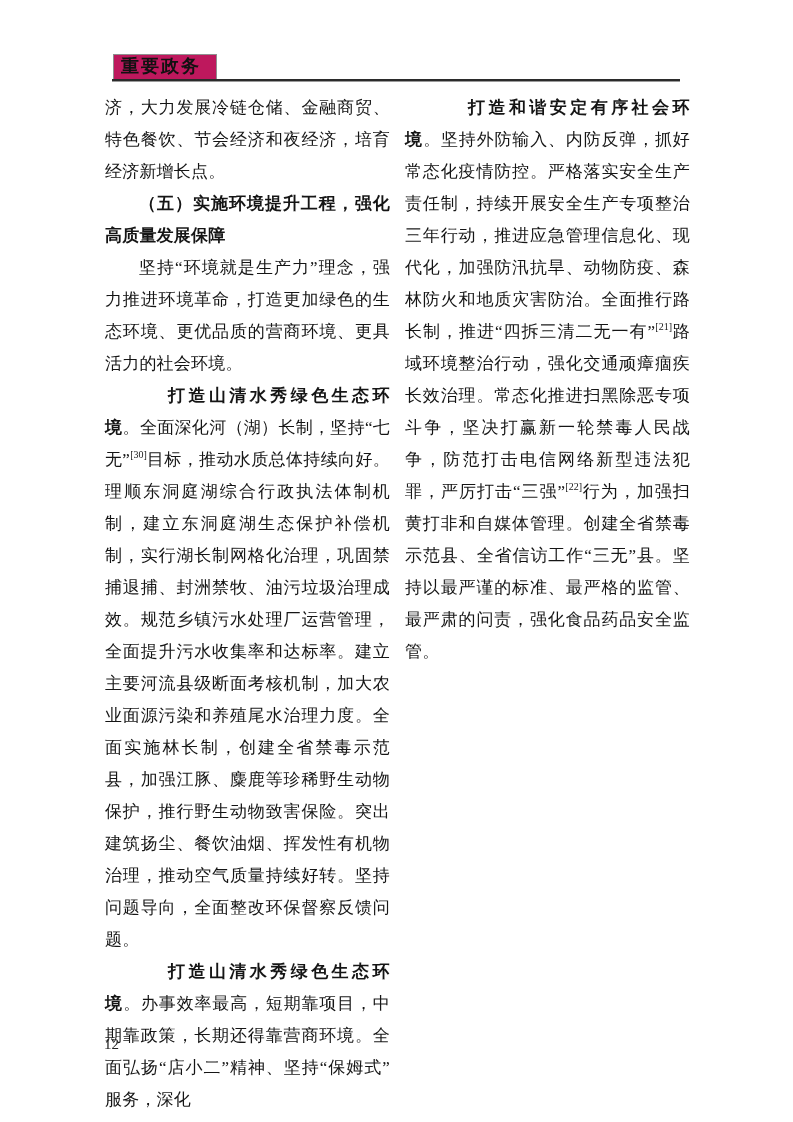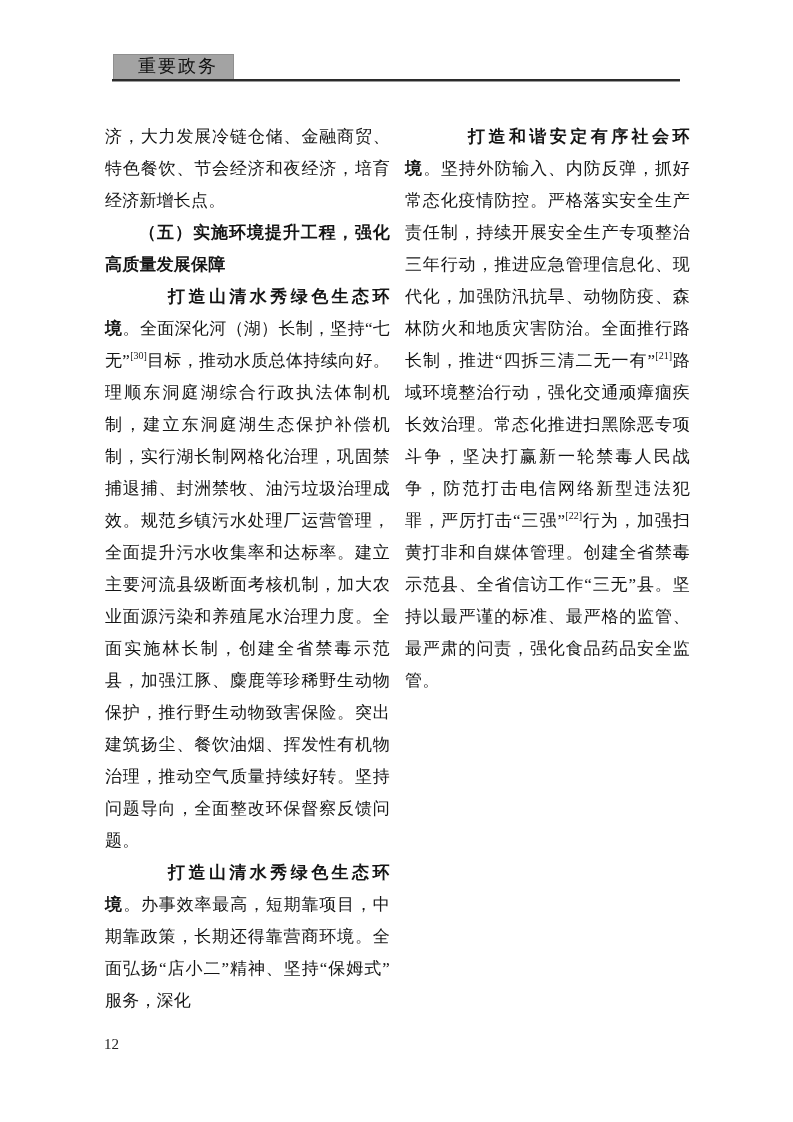--- a/index.html
+++ b/index.html
@@ -14,44 +14,44 @@
     background: #ffffff;
     overflow: hidden;
     font-family: "Liberation Serif", "DejaVu Serif", serif;
     color: #1a1a1a;
   }
   
   .header-box {
     position: absolute;
     left: 113px;
     top: 54px;
-    background: #a3a3a3;
+    background: #be185d;
     border: 1px solid #8f8f8f;
-    padding: 2px 15px 3px 24px;
+    padding: 2px 15px 3px 7px;
     font-family: "Liberation Sans", "DejaVu Sans", sans-serif;
-    font-weight: normal;
+    font-weight: bold;
     font-size: 18px;
     letter-spacing: 2px;
     color: #111111;
     line-height: 1.1;
   }
   .header-rule {
     position: absolute;
     left: 112px;
     top: 79px;
     width: 568px;
     height: 2px;
     background: #2b2b2b;
     border-bottom: 1px solid #9a9a9a;
   }
   
   .content {
     position: absolute;
     left: 105px;
-    top: 121px;
+    top: 92px;
     width: 585px;
     display: flex;
     gap: 15px;
   }
   .column {
     width: 285px;
   }
   .para {
     margin: 0;
     font-size: 17px;
@@ -97,20 +97,21 @@
 
   <div class="header-box">
     <span>重要政务</span>
   </div>
   <div class="header-rule"></div>
 
   <div class="content">
     <div class="column">
         <p class="para no-indent"><span>济，大力发展冷链仓储、金融商贸、特色餐饮、节会经济和夜经济，培育经济新增长点。</span></p>
         <p class="para heading"><span>（五）实施环境提升工程，强化高质量发展保障</span></p>
+        <p class="para"><span>坚持“环境就是生产力”理念，强力推进环境革命，打造更加绿色的生态环境、更优品质的营商环境、更具活力的社会环境。</span></p>
         <p class="para"><span class="seg-bold">打造山清水秀绿色生态环境</span><span>。全面深化河（湖）长制，坚持“七无”</span><span class="ref">[30]</span><span>目标，推动水质总体持续向好。理顺东洞庭湖综合行政执法体制机制，建立东洞庭湖生态保护补偿机制，实行湖长制网格化治理，巩固禁捕退捕、封洲禁牧、油污垃圾治理成效。规范乡镇污水处理厂运营管理，全面提升污水收集率和达标率。建立主要河流县级断面考核机制，加大农业面源污染和养殖尾水治理力度。全面实施林长制，创建全省禁毒示范县，加强江豚、麋鹿等珍稀野生动物保护，推行野生动物致害保险。突出建筑扬尘、餐饮油烟、挥发性有机物治理，推动空气质量持续好转。坚持问题导向，全面整改环保督察反馈问题。</span></p>
         <p class="para"><span class="seg-bold">打造山清水秀绿色生态环境</span><span>。办事效率最高，短期靠项目，中期靠政策，长期还得靠营商环境。全面弘扬“店小二”精神、坚持“保姆式”服务，深化</span></p>
       </div>
     <div class="column">
         <p class="para"><span class="seg-bold">打造和谐安定有序社会环境</span><span>。坚持外防输入、内防反弹，抓好常态化疫情防控。严格落实安全生产责任制，持续开展安全生产专项整治三年行动，推进应急管理信息化、现代化，加强防汛抗旱、动物防疫、森林防火和地质灾害防治。全面推行路长制，推进“四拆三清二无一有”</span><span class="ref">[21]</span><span>路域环境整治行动，强化交通顽瘴痼疾长效治理。常态化推进扫黑除恶专项斗争，坚决打赢新一轮禁毒人民战争，防范打击电信网络新型违法犯罪，严厉打击“三强”</span><span class="ref">[22]</span><span>行为，加强扫黄打非和自媒体管理。创建全省禁毒示范县、全省信访工作“三无”县。坚持以最严谨的标准、最严格的监管、最严肃的问责，强化食品药品安全监管。</span></p>
       </div>
   </div>
 
   <div class="footer-page-number">12</div>
 

